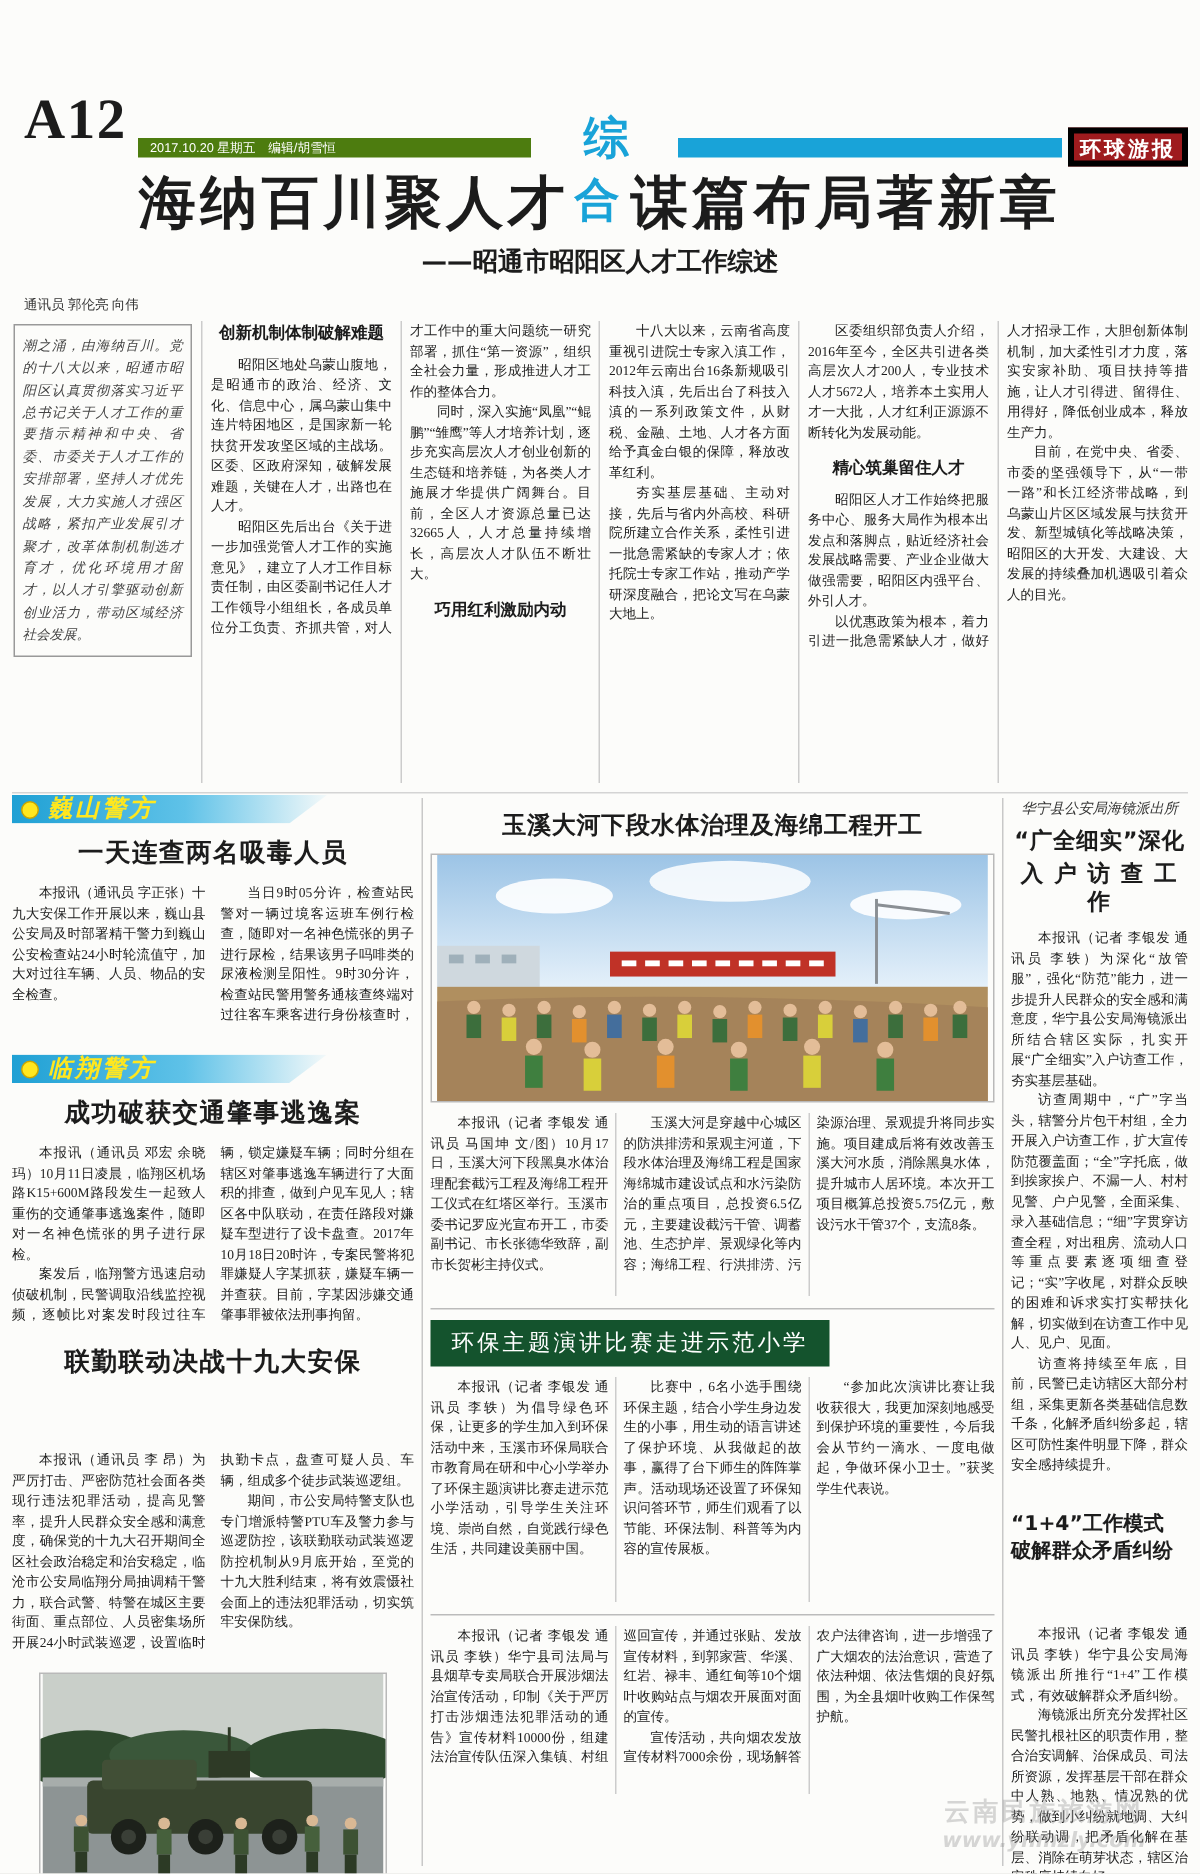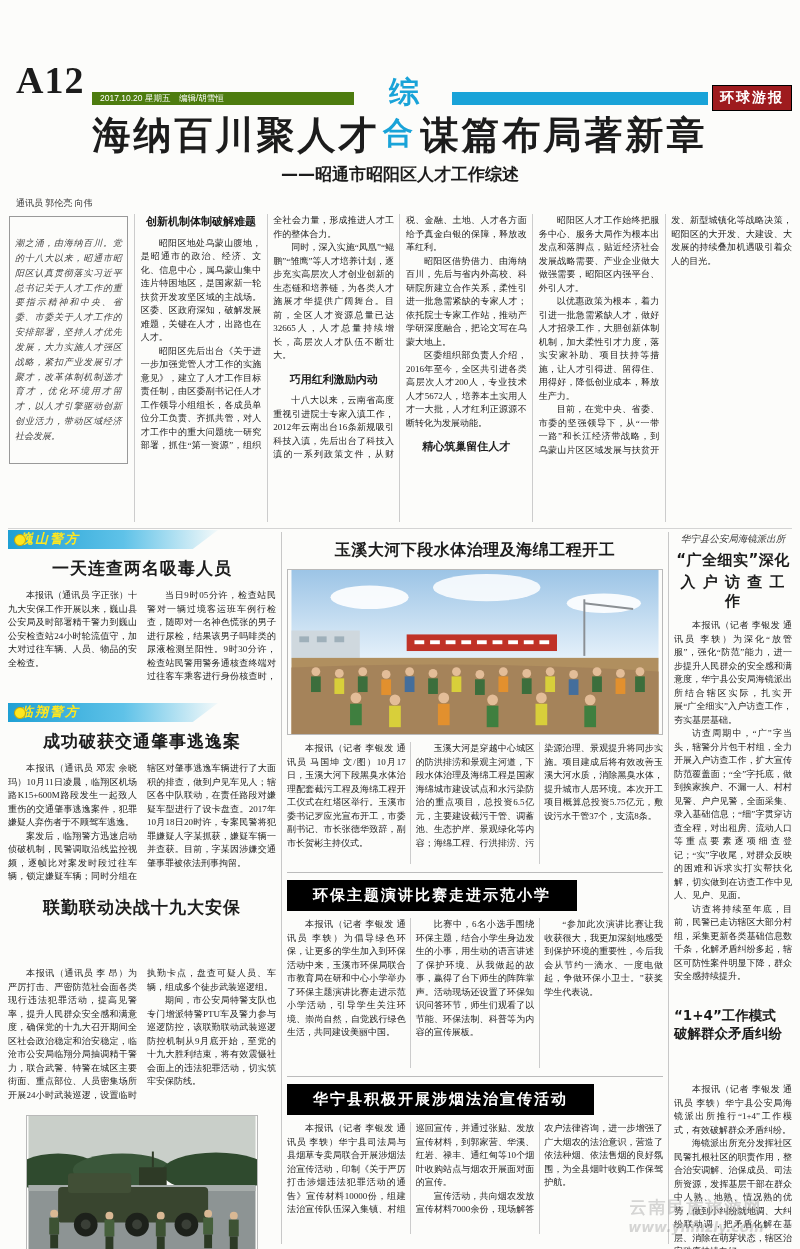--- a/index.html
+++ b/index.html
@@ -13,47 +13,47 @@
   .pageno { position:absolute; left:16px; top:58px; font-size:38px; font-weight:bold;
     font-family:"Liberation Serif",serif; letter-spacing:1px; }
   .datebar { position:absolute; left:92px; top:92px; width:262px; height:13px;
     background:#4d7c0f; color:#fff; font-size:8.5px; line-height:13px;
     padding-left:8px; font-family:"Liberation Sans",sans-serif; white-space:nowrap; overflow:hidden;}
   .section-title { position:absolute; left:352px; top:72px; width:104px; text-align:center;
     color:#19a3d8; font-size:30px; font-weight:900; letter-spacing:12px; text-indent:12px;
     font-family:"DejaVu Sans","Liberation Sans",sans-serif; }
   .bar-right { position:absolute; left:452px; top:92px; width:256px; height:13px; background:#19a3d8; }
   .masthead { position:absolute; left:712px; top:85px; width:80px; height:26px;
-    background:#9e1b1e; border:1px solid #000000; color:#fff; font-weight:bold;
+    background:#9e1b1e; border:4px solid #000000; color:#fff; font-weight:bold;
     font-size:14px; line-height:22px; text-align:center; letter-spacing:2px;
     font-family:"DejaVu Sans",sans-serif; }
   
   .headline { position:absolute; left:0; top:110px; width:800px; text-align:center;
     font-size:38px; font-weight:900; letter-spacing:3px;
     font-family:"DejaVu Sans","Liberation Sans",sans-serif; }
   .subtitle { position:absolute; left:0; top:163px; width:800px; text-align:center;
     font-size:17px; font-weight:bold; font-family:"DejaVu Sans",sans-serif; }
   .byline { position:absolute; left:16px; top:197px; font-size:9px; color:#333; }
   .lead-body { position:absolute; left:8px; top:214px; width:784px; height:308px;
     column-count:6; column-gap:12px; column-rule:1px solid #ccc;
     font-size:9px; line-height:1.5; text-align:justify; overflow:hidden; }
   .lead-body p { text-indent:2em; margin:0; }
-  .lede-box { border:1px solid #999; padding:19px 5px; margin:2px 1px 8px 1px;
+  .lede-box { border:1px solid #999; padding:6px 5px; margin:2px 1px 8px 1px;
     font-style:italic; color:#444; line-height:1.65; break-inside:avoid; }
   .lead-body h3 { text-align:center; font-size:11px; font-weight:bold; margin:9px 0 6px;
     font-family:"DejaVu Sans",sans-serif; }
   .hrule { position:absolute; left:8px; top:528px; width:784px; height:1px; background:#d4d4d4; }
   .vrule { position:absolute; top:532px; width:1px; height:712px; background:#c8c8c8; }
   
   .leftcol { position:absolute; left:8px; top:530px; width:268px; }
   .badge { position:relative; height:19px; width:210px; margin-bottom:8px;
     background:linear-gradient(90deg,#1fa0d4 0%,#5fc2e8 55%,rgba(190,230,246,0.15) 100%);
     clip-path:polygon(0 0,100% 0,88% 100%,0 100%);
-    color:#ffe71f; font-weight:bold; font-style:italic; font-size:13px; line-height:19px;
-    padding-left:12px; font-family:Liberation Mono, monospace; letter-spacing:2px; }
+    color:#ffe71f; font-weight:bold; font-style:italic; font-size:16px; line-height:19px;
+    padding-left:24px; font-family:Liberation Sans, sans-serif; letter-spacing:2px; }
   .badge .dot { position:absolute; left:6px; top:3.5px; width:12px; height:12px;
     border-radius:50%; background:#ffe71f; border:1.5px solid #caa500; }
   .lhead { text-align:center; font-size:17px; font-weight:900; margin:8px 0 9px;
     font-family:"DejaVu Sans","Liberation Sans",sans-serif; letter-spacing:1px; }
   .lbody { column-count:2; column-gap:10px; font-size:9px; line-height:1.5;
     text-align:justify; overflow:hidden; }
   .lbody p { text-indent:2em; margin:0; }
   .lbody.b1 { height:106px; margin-bottom:8px; }
   .lbody.b2 { height:124px; margin-bottom:10px; }
   .lbody.b3 { height:140px; margin-bottom:8px;margin-top:48px; }
@@ -61,22 +61,22 @@
   
   .midcol { position:absolute; left:287px; top:540px; width:376px; }
   .mhead { text-align:center; font-size:16px; font-weight:900; letter-spacing:0.5px;
     font-family:"DejaVu Sans","Liberation Sans",sans-serif; margin-bottom:8px; }
   .mphoto { width:376px; height:166px; border:1px solid #b9b9b9; display:block; margin-bottom:7px; }
   .mbody { column-count:3; column-gap:10px; column-rule:1px solid #ccc;
     font-size:9px; line-height:1.5; text-align:justify; overflow:hidden; }
   .mbody p { text-indent:2em; margin:0; }
   .mbody.main { height:122px; }
   .boxed { border-top:1px solid #bbb; padding-top:7px; margin-top:8px; }
-  .boxtitle { display:inline-block; background:#000000; color:#fff; font-weight:bold;
-    font-size:15px; letter-spacing:2px; padding:6px 26px; margin-bottom:7px;
+  .boxtitle { display:inline-block; background:#14532d; color:#fff; font-weight:normal;
+    font-size:15px; letter-spacing:2px; padding:6px 14px; margin-bottom:7px;
     font-family:"DejaVu Sans",sans-serif; }
   .mbody.env { height:150px; }
   .mbody.smoke { height:112px; }
   
   .rightcol { position:absolute; left:674px; top:533px; width:118px; }
   .kicker { font-size:9.5px; font-style:italic; color:#333; text-align:center; margin-bottom:5px; }
   .rhead { text-align:center; font-weight:900; font-family:"DejaVu Sans",sans-serif; margin-bottom:8px; }
   .rhead .l1 { font-size:15px; letter-spacing:0.5px; }
   .rhead .l2 { font-size:15px; letter-spacing:1px; margin-top:3px; }
   .rbody { font-size:9px; line-height:1.5; text-align:justify; overflow:hidden; }
@@ -110,21 +110,21 @@
     <div class="lede-box">潮之涌，由海纳百川。党的十八大以来，昭通市昭阳区认真贯彻落实习近平总书记关于人才工作的重要指示精神和中央、省委、市委关于人才工作的安排部署，坚持人才优先发展，大力实施人才强区战略，紧扣产业发展引才聚才，改革体制机制选才育才，优化环境用才留才，以人才引擎驱动创新创业活力，带动区域经济社会发展。</div>
     <h3>创新机制体制破解难题</h3>
     <div>
         <p>昭阳区地处乌蒙山腹地，是昭通市的政治、经济、文化、信息中心，属乌蒙山集中连片特困地区，是国家新一轮扶贫开发攻坚区域的主战场。区委、区政府深知，破解发展难题，关键在人才，出路也在人才。</p>
         <p>昭阳区先后出台《关于进一步加强党管人才工作的实施意见》，建立了人才工作目标责任制，由区委副书记任人才工作领导小组组长，各成员单位分工负责、齐抓共管，对人才工作中的重大问题统一研究部署，抓住“第一资源”，组织全社会力量，形成推进人才工作的整体合力。</p>
         <p>同时，深入实施“凤凰”“鲲鹏”“雏鹰”等人才培养计划，逐步充实高层次人才创业创新的生态链和培养链，为各类人才施展才华提供广阔舞台。目前，全区人才资源总量已达32665人，人才总量持续增长，高层次人才队伍不断壮大。</p>
       </div>
     <h3>巧用红利激励内动</h3>
     <div>
         <p>十八大以来，云南省高度重视引进院士专家入滇工作，2012年云南出台16条新规吸引科技入滇，先后出台了科技入滇的一系列政策文件，从财税、金融、土地、人才各方面给予真金白银的保障，释放改革红利。</p>
-        <p>昭阳区借势借力、由海纳百川，先后与省内外高校、科研院所建立合作关系，柔性引进一批急需紧缺的专家人才；依托院士专家工作站，推动产学研深度融合，把论文写在乌蒙大地上。</p>
+        <p>夯实基层基础、主动对接，先后与省内外高校、科研院所建立合作关系，柔性引进一批急需紧缺的专家人才；依托院士专家工作站，推动产学研深度融合，把论文写在乌蒙大地上。</p>
         <p>区委组织部负责人介绍，2016年至今，全区共引进各类高层次人才200人，专业技术人才5672人，培养本土实用人才一大批，人才红利正源源不断转化为发展动能。</p>
       </div>
     <h3>精心筑巢留住人才</h3>
     <div>
         <p>昭阳区人才工作始终把服务中心、服务大局作为根本出发点和落脚点，贴近经济社会发展战略需要、产业企业做大做强需要，昭阳区内强平台、外引人才。</p>
         <p>以优惠政策为根本，着力引进一批急需紧缺人才，做好人才招录工作，大胆创新体制机制，加大柔性引才力度，落实安家补助、项目扶持等措施，让人才引得进、留得住、用得好，降低创业成本，释放生产力。</p>
         <p>目前，在党中央、省委、市委的坚强领导下，从“一带一路”和长江经济带战略，到乌蒙山片区区域发展与扶贫开发、新型城镇化等战略决策，昭阳区的大开发、大建设、大发展的持续叠加机遇吸引着众人的目光。</p>
       </div>
   </div>
 
@@ -142,21 +142,21 @@
         <p>本报讯（通讯员 字正张）十九大安保工作开展以来，巍山县公安局及时部署精干警力到巍山公安检查站24小时轮流值守，加大对过往车辆、人员、物品的安全检查。</p>
         <p>当日9时05分许，检查站民警对一辆过境客运班车例行检查，随即对一名神色慌张的男子进行尿检，结果该男子吗啡类的尿液检测呈阳性。9时30分许，检查站民警用警务通核查终端对过往客车乘客进行身份核查时，一名叫杜某的乘客身份显示有吸毒前科，经检测同样呈阳性。目前，两名吸毒人员已被依法移交处理。</p>
       </div>
 
     <div class="badge">
       <span class="dot"></span>
       <span>临翔警方</span>
     </div>
     <div class="lhead">成功破获交通肇事逃逸案</div>
     <div class="lbody b2">
-        <p>本报讯（通讯员 邓宏 余晓玛）10月11日凌晨，临翔区机场路K15+600M路段发生一起致人重伤的交通肇事逃逸案件，犯罪嫌疑人弃伤者于不顾驾车逃逸。</p>
+        <p>本报讯（通讯员 邓宏 余晓玛）10月11日凌晨，临翔区机场路K15+600M路段发生一起致人重伤的交通肇事逃逸案件，随即对一名神色慌张的男子进行尿检。</p>
         <p>案发后，临翔警方迅速启动侦破机制，民警调取沿线监控视频，逐帧比对案发时段过往车辆，锁定嫌疑车辆；同时分组在辖区对肇事逃逸车辆进行了大面积的排查，做到户见车见人；辖区各中队联动，在责任路段对嫌疑车型进行了设卡盘查。2017年10月18日20时许，专案民警将犯罪嫌疑人字某抓获，嫌疑车辆一并查获。目前，字某因涉嫌交通肇事罪被依法刑事拘留。</p>
       </div>
 
     <div class="lhead">联勤联动决战十九大安保</div>
     <div class="lbody b3">
         <p>本报讯（通讯员 李 昂）为严厉打击、严密防范社会面各类现行违法犯罪活动，提高见警率，提升人民群众安全感和满意度，确保党的十九大召开期间全区社会政治稳定和治安稳定，临沧市公安局临翔分局抽调精干警力，联合武警、特警在城区主要街面、重点部位、人员密集场所开展24小时武装巡逻，设置临时执勤卡点，盘查可疑人员、车辆，组成多个徒步武装巡逻组。</p>
         <p>期间，市公安局特警支队也专门增派特警PTU车及警力参与巡逻防控，该联勤联动武装巡逻防控机制从9月底开始，至党的十九大胜利结束，将有效震慑社会面上的违法犯罪活动，切实筑牢安保防线。</p>
       </div>
 
     <svg class="lphoto" viewBox="0 0 230 152" xmlns="http://www.w3.org/2000/svg">
@@ -340,21 +340,20 @@
     <div class="boxed">
       <div class="boxtitle">环保主题演讲比赛走进示范小学</div>
       <div class="mbody env">
           <p>本报讯（记者 李银发 通讯员 李轶）为倡导绿色环保，让更多的学生加入到环保活动中来，玉溪市环保局联合市教育局在研和中心小学举办了环保主题演讲比赛走进示范小学活动，引导学生关注环境、崇尚自然，自觉践行绿色生活，共同建设美丽中国。</p>
           <p>比赛中，6名小选手围绕环保主题，结合小学生身边发生的小事，用生动的语言讲述了保护环境、从我做起的故事，赢得了台下师生的阵阵掌声。活动现场还设置了环保知识问答环节，师生们观看了以节能、环保法制、科普等为内容的宣传展板。</p>
           <p>“参加此次演讲比赛让我收获很大，我更加深刻地感受到保护环境的重要性，今后我会从节约一滴水、一度电做起，争做环保小卫士。”获奖学生代表说。</p>
         </div>
     </div>
 
     <div class="boxed">
-      <div class="boxtitle">华宁县积极开展涉烟法治宣传活动</div>
       <div class="mbody smoke">
           <p>本报讯（记者 李银发 通讯员 李轶）华宁县司法局与县烟草专卖局联合开展涉烟法治宣传活动，印制《关于严厉打击涉烟违法犯罪活动的通告》宣传材料10000份，组建法治宣传队伍深入集镇、村组巡回宣传，并通过张贴、发放宣传材料，到郭家营、华溪、红岩、禄丰、通红甸等10个烟叶收购站点与烟农开展面对面的宣传。</p>
           <p>宣传活动，共向烟农发放宣传材料7000余份，现场解答农户法律咨询，进一步增强了广大烟农的法治意识，营造了依法种烟、依法售烟的良好氛围，为全县烟叶收购工作保驾护航。</p>
         </div>
     </div>
   </div>
 
   <div class="rightcol">
     <div class="kicker">华宁县公安局海镜派出所</div>
     <div class="rhead">

